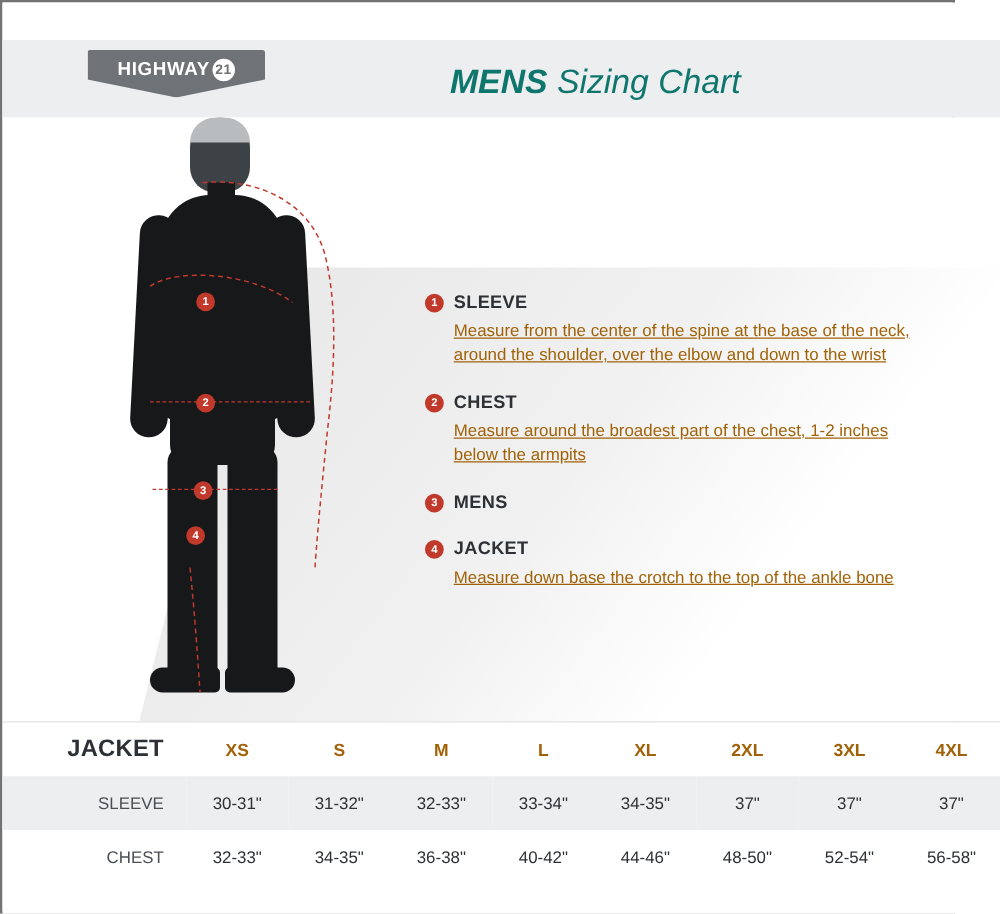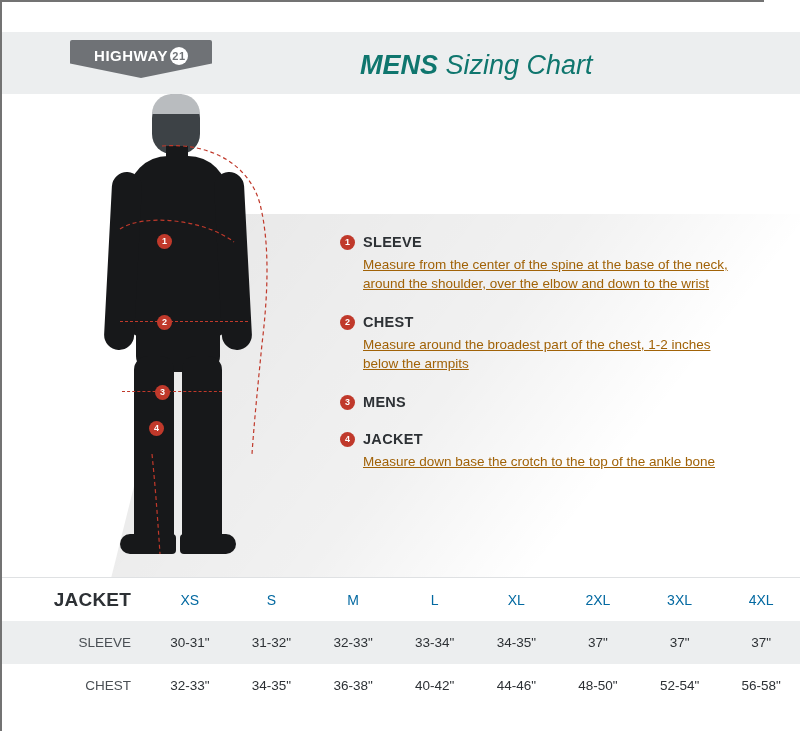--- a/index.html
+++ b/index.html
@@ -299,22 +299,22 @@
     color: #4a4f54;
   }
   table.sizing th.rowlabel {
     font-size: 19px;
     font-weight: bold;
     color: #2d3135;
     letter-spacing: 0.2px;
   }
   table.sizing th.sizecol {
     font-size: 14px;
-    font-weight: normal;
-    color: #0369a1;
+    font-weight: bold;
+    color: #a16207;
   }
   tr.striped td, tr.striped th {
     background: #eceeef;
   }
   td.rowlabel {
     font-size: 13.5px;
   }
 </style>
 </head>
 <body>

